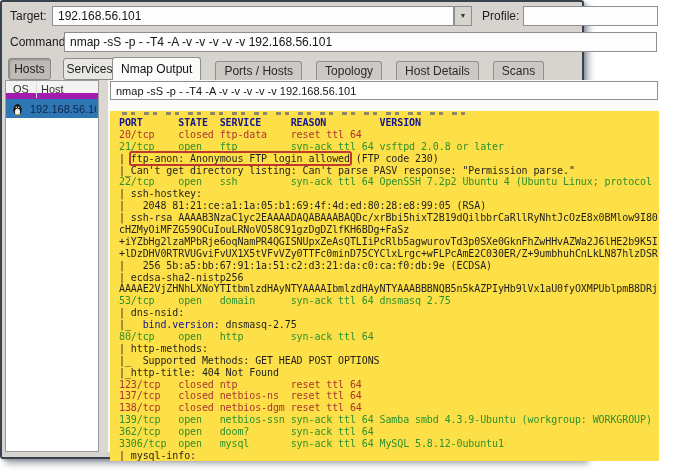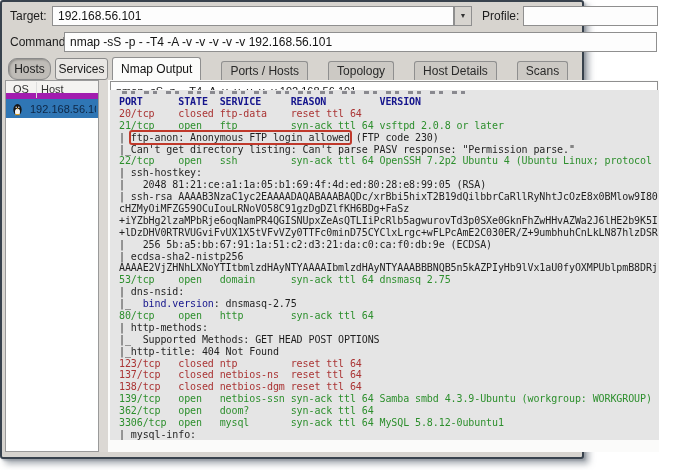--- a/index.html
+++ b/index.html
@@ -17,40 +17,40 @@
   .drop-btn { position:absolute; left:452px; top:4px; width:18px; height:20px; background:#d7d4cf;
               border:1px solid #8f8f8f; font-size:7px; color:#333; text-align:center; line-height:18px;
               cursor:default; }
 
   .view-btn { position:absolute; top:56px; height:22px; border:1px solid #8a8a8a; border-radius:3px;
               font-size:12px; color:#1c1c1c; text-align:center; line-height:20px; background:#e9e7e4; }
   .view-btn.pressed { background:#bfbcb7; box-shadow:inset 1px 1px 2px rgba(0,0,0,.25); }
 
   .tab-strip { position:absolute; left:110px; top:55px; height:23px; display:flex; align-items:flex-end; }
   .tab { border:1px solid #8f8f8f; border-bottom:none; border-radius:3px 3px 0 0; background:#ccc9c4;
-         font-size:12px; color:#2a2a2a; padding:2px 8px 2px 8px; height:19px; margin-right:20px; white-space:nowrap; }
+         font-size:12px; color:#2a2a2a; padding:2px 8px 2px 8px; height:19px; margin-right:14px; white-space:nowrap; }
   .tab.active { background:#fbfbfa; height:23px; padding-top:4px; color:#111; }
 
   .sidebar { position:absolute; left:3px; top:78px; width:94px; height:372px; background:#ffffff;
              border:1px solid #9a9a9a; overflow:hidden; }
   .sb-head { position:relative; height:18px; background:#f4f3f1; border-bottom:6px solid #a21caf;
              font-size:11px; color:#333; }
   .sb-head .col-os { position:absolute; left:7px; top:2px; }
   .sb-head .col-host { position:absolute; left:35px; top:2px; }
   .sb-head .col-div { position:absolute; left:30px; top:1px; width:1px; height:16px; background:#ddd; }
   .sb-row { position:relative; height:19px; background:#2f76b5; display:flex; align-items:center; }
   .sb-row .os-ic { margin-left:5px; width:13px; height:13px; flex:0 0 13px; }
   .sb-row .host { margin-left:6px; font-size:11px; color:#0e2746; white-space:nowrap; overflow:hidden; width:66px; }
 
   .splitter { position:absolute; left:97px; top:78px; width:9px; height:372px; background:#dbd8d4; }
 
   .out-panel { position:absolute; left:106px; top:78px; width:551px; height:372px; background:#fbfbfa; }
   .cmd-entry { position:absolute; left:2px; top:1px; width:548px; height:19px; background:#fff;
                border:1px solid #8f8f8f; font-size:11px; color:#141414; padding:1px 5px; }
-  .out-text { position:absolute; left:2px; top:10px; width:549px; height:350px; background:#e5e5e5;
+  .out-text { position:absolute; left:2px; top:31px; width:549px; height:350px; background:#fde047;
               overflow:hidden; padding:0 0 14px 9px; }
   .clip-art { height:3px; width:345px; margin:1px 0 2px 3px; overflow:hidden;
               background:repeating-linear-gradient(90deg,#6a6a72 0 5px, transparent 5px 9px, #6a6a72 9px 13px, transparent 13px 22px); opacity:.75; }
   .oline { font-family:"DejaVu Sans Mono", monospace; font-size:10px; line-height:11.9px; height:11.9px;
            letter-spacing:-0.1px; white-space:pre; }
   .c-h { color:#14148c; font-weight:bold; }
   .c-o { color:#2d8f2d; font-weight:normal; }
   .c-x { color:#aa3434;margin-top:32px; }
   .c-p { color:#1f1f1f; }
   .c-n { color:#14148c; }
@@ -64,22 +64,22 @@
   <span class="lbl" style="left:8px; top:7px;">Target:</span>
   <input class="field" style="left: 50px; top: 4px; width: 402px;" value="192.168.56.101">
   <div class="drop-btn">▼</div>
   <span class="lbl" style="left:480px; top:7px;">Profile:</span>
   <input class="field" style="left: 521px; top: 4px; width: 135px;">
 
   <span class="lbl" style="left:8px; top:33px;">Command:</span>
   <input class="field" style="left: 62px; top: 30px; width: 593px;" value="nmap -sS -p - -T4 -A -v -v -v -v -v 192.168.56.101">
 
   <div id="view-switch">
-      <div class="view-btn pressed" style="left: 6px; width: 43px; border-radius: 9px;">Hosts</div>
-      <div class="view-btn" style="left: 53px; width: 53px;">Services</div>
+      <div class="view-btn pressed" style="left: 6px; width: 43px;">Hosts</div>
+      <div class="view-btn" style="left: 61px; width: 53px;">Services</div>
     </div>
 
   <div class="tab-strip" id="tab-strip">
       <div class="tab active">Nmap Output</div>
       <div class="tab">Ports / Hosts</div>
       <div class="tab">Topology</div>
       <div class="tab">Host Details</div>
       <div class="tab">Scans</div>
     </div>
 

